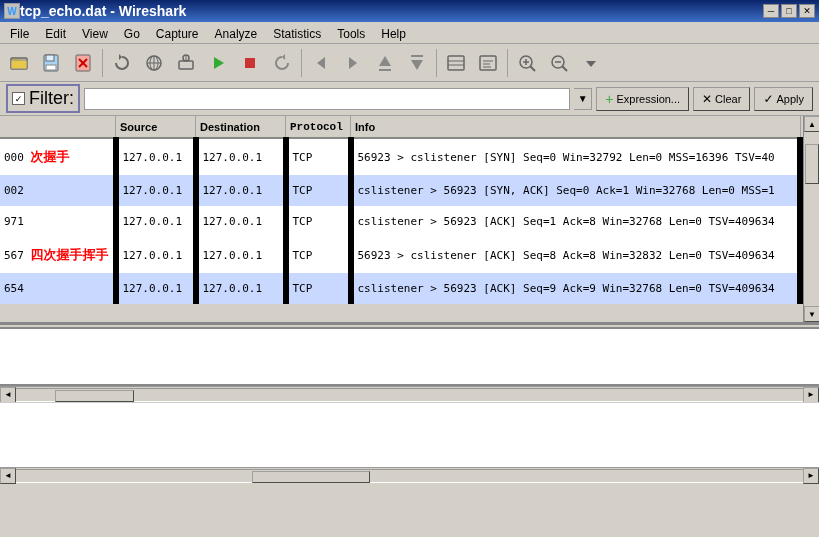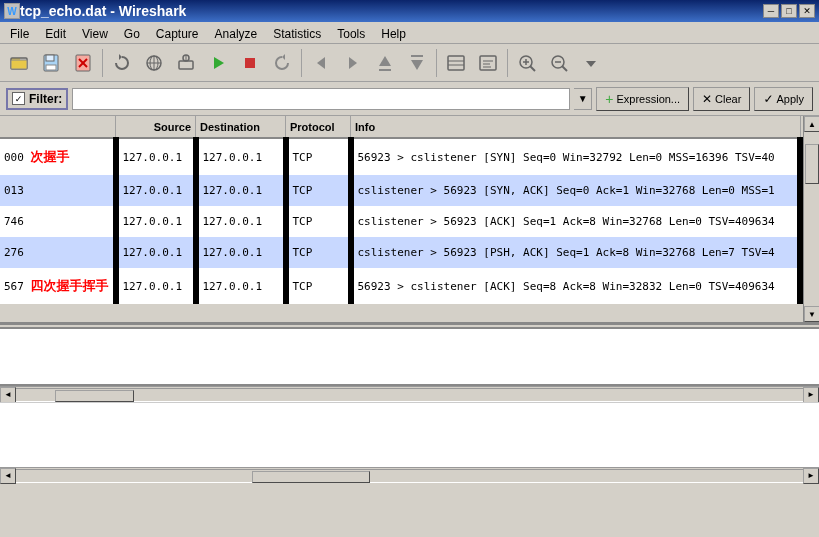--- a/index.html
+++ b/index.html
@@ -109,21 +109,21 @@
       background: #d4d0c8;
     }
     #filter-checkbox {
       width: 13px; height: 13px;
       border: 1px solid #666;
       background: white;
       display: flex; align-items: center; justify-content: center;
       font-size: 9px;
     }
     #filter-label-text {
-      font-size: 12px; font-weight: bold;
+      font-size: 18px; font-weight: normal;
     }
     #filter-input {
       flex: 1;
       height: 22px;
       border: 1px solid #999;
       background: white;
       padding: 0 4px;
       font-size: 12px;
       outline: none;
     }
@@ -440,61 +440,61 @@
     <span>Apply</span>
   </button>
 </div>
 
 <div id="packet-area" style="position:relative; height:208px; overflow:hidden;">
   <div style="overflow:hidden; width:calc(100% - 16px); height:100%;">
     <table id="packet-table">
       <thead>
         <tr>
           <th style="width:40px;"></th>
-          <th style="width:80px;text-align:right;">Source</th>
+          <th style="width:80px;">Source</th>
           <th style="width:90px;">Destination</th>
-          <th style="width:65px;">Protocol</th>
+          <th style="width:65px;font-family:Liberation Mono, monospace;">Protocol</th>
           <th>Info</th>
         </tr>
       </thead>
       <tbody id="packet-tbody">
       <tr class="row-white">
             <td>000 <span class="annotation-text">次握手</span></td>
             <td>127.0.0.1</td>
             <td>127.0.0.1</td>
             <td>TCP</td>
             <td>56923 &gt; cslistener [SYN] Seq=0 Win=32792 Len=0 MSS=16396 TSV=40</td>
           </tr>
           <tr class="row-highlight-blue">
-            <td>013</td>
+            <td>002</td>
             <td>127.0.0.1</td>
             <td>127.0.0.1</td>
             <td>TCP</td>
             <td>cslistener &gt; 56923 [SYN, ACK] Seq=0 Ack=1 Win=32768 Len=0 MSS=1</td>
           </tr>
           <tr class="row-white">
-            <td>746</td>
+            <td>971</td>
             <td>127.0.0.1</td>
             <td>127.0.0.1</td>
             <td>TCP</td>
             <td>cslistener &gt; 56923 [ACK] Seq=1 Ack=8 Win=32768 Len=0 TSV=409634</td>
           </tr>
-          <tr class="row-highlight-blue">
-            <td>276</td>
-            <td>127.0.0.1</td>
-            <td>127.0.0.1</td>
-            <td>TCP</td>
-            <td>cslistener &gt; 56923 [PSH, ACK] Seq=1 Ack=8 Win=32768 Len=7 TSV=4</td>
-          </tr>
           <tr class="row-white">
             <td>567 <span class="annotation-text">四次握手挥手</span></td>
             <td>127.0.0.1</td>
             <td>127.0.0.1</td>
             <td>TCP</td>
             <td>56923 &gt; cslistener [ACK] Seq=8 Ack=8 Win=32832 Len=0 TSV=409634</td>
+          </tr>
+          <tr class="row-highlight-blue">
+            <td>654</td>
+            <td>127.0.0.1</td>
+            <td>127.0.0.1</td>
+            <td>TCP</td>
+            <td>cslistener &gt; 56923 [ACK] Seq=9 Ack=9 Win=32768 Len=0 TSV=409634</td>
           </tr>
         </tbody>
     </table>
   </div>
 
   <div style="position:absolute; right:0; top:0; width:16px; height:100%; background:#d4d0c8; border-left:1px solid #888; display:flex; flex-direction:column;">
     <div class="scroll-arrow">▲</div>
     <div style="flex:1; background:#d4d0c8; position:relative;">
       <div class="scroll-thumb" style="position:absolute; top:10px; left:1px;"></div>
     </div>

